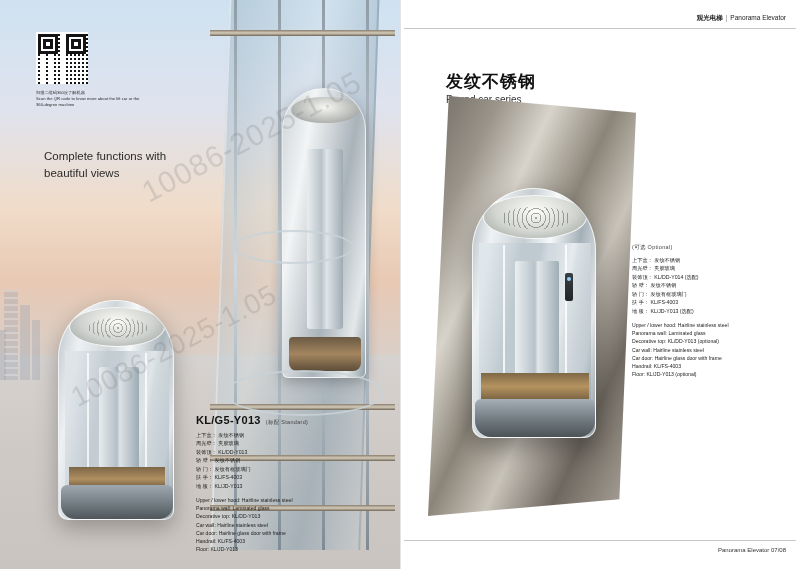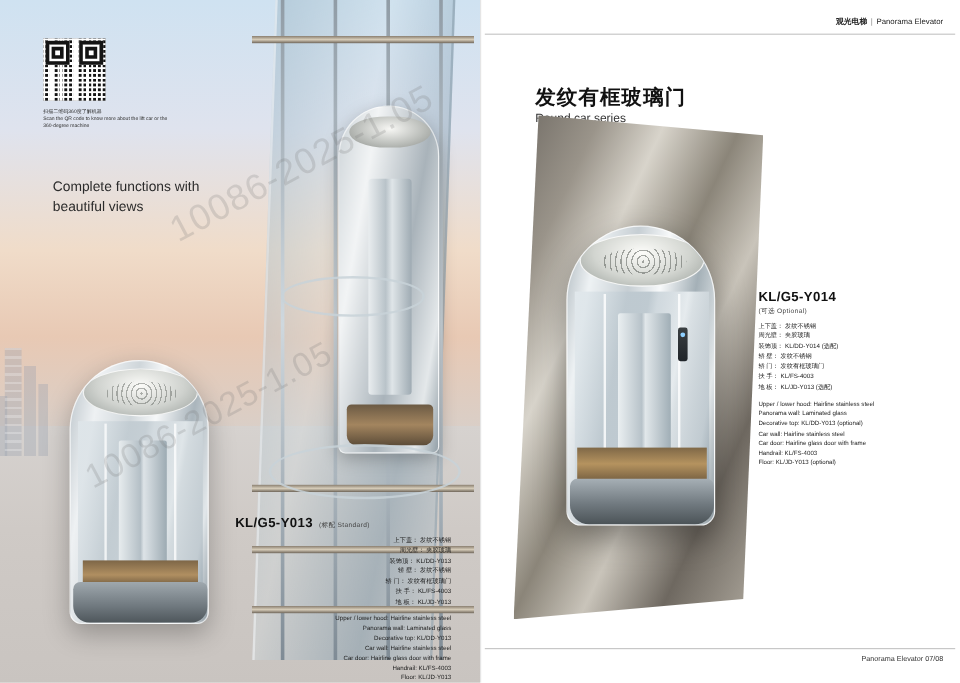--- a/index.html
+++ b/index.html
@@ -167,21 +167,21 @@
     position:absolute; left:36px; top:118px;
     font-size:21px; font-weight:bold; color:#1a1a1a; letter-spacing:1px;
   }
   .headline-en {
     position:absolute; left:44px; top:148px;
     font-size:11.5px; color:#2b2b2b; line-height:1.45; width:190px;
   }
 
   
   .spec-left {
-    position:absolute; left:196px; top:430px; width:180px;text-align:right;
+    position:absolute; left:196px; top:414px; width:180px;
   }
   .spec-model {
     font-size:11px; font-weight:bold; color:#111; letter-spacing:0.3px;
     display:flex; align-items:baseline; gap:5px;
   }
   .spec-model .tag { font-size:5.5px; font-weight:normal; color:#444; }
   .spec-cn {
     margin-top:5px; font-size:5.2px; line-height:1.62; color:#1d1d1d;
   }
   .spec-en {
@@ -376,41 +376,38 @@
 
   <div class="right-page"></div>
   <div class="gutter-line"></div>
   <div class="top-rule"></div>
   <div class="bottom-rule"></div>
 
   <div class="header-right">
     <span class="cn">观光电梯</span><span class="sep">|</span><span>Panorama Elevator</span>
   </div>
 
-  <div class="title-cn">发纹有框玻璃门</div>
+  <div class="title-cn">发纹不锈钢</div>
   <div class="title-en">Round car series</div>
 
   <div class="hero">
     <div class="hero-bg"></div>
     <div class="hero-cab">
       <div class="topcap"></div>
       <div class="body"></div>
       <div class="panel" style="left:30px;"></div>
       <div class="panel" style="left:92px;"></div>
       <div class="cardoor"></div>
       <div class="cop"></div>
       <div class="floorwood"></div>
       <div class="base"></div>
     </div>
   </div>
 
   <div class="spec-right">
-    <div class="spec-model">
-      <span>KL/G5-Y014</span>
-    </div>
     <div class="spec-model" style="font-size:5.5px;font-weight:normal;margin-top:2px;">
       <span class="tag">(可选 Optional)</span>
     </div>
     <div class="spec-cn" style="white-space:pre-line;">上下盖： 发纹不锈钢
 周光壁： 夹胶玻璃
 装饰顶： KL/DD-Y014 (选配)
 轿    壁： 发纹不锈钢
 轿    门： 发纹有框玻璃门
 扶    手： KL/FS-4003
 地    板： KL/JD-Y013 (选配)</div>

